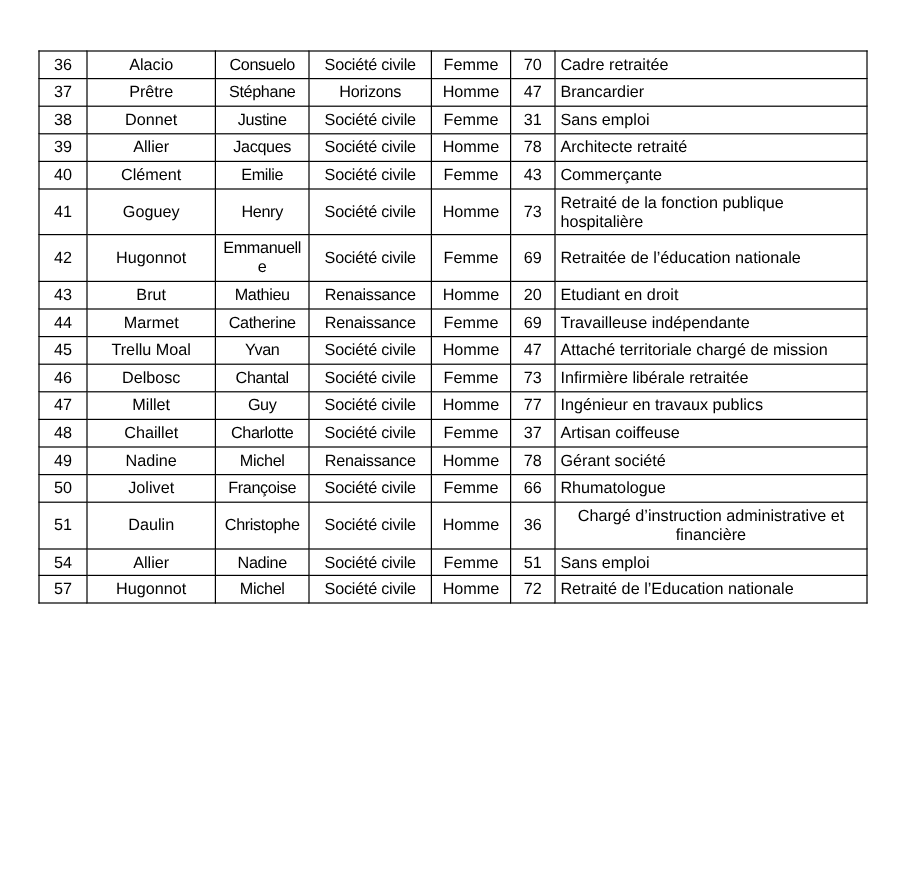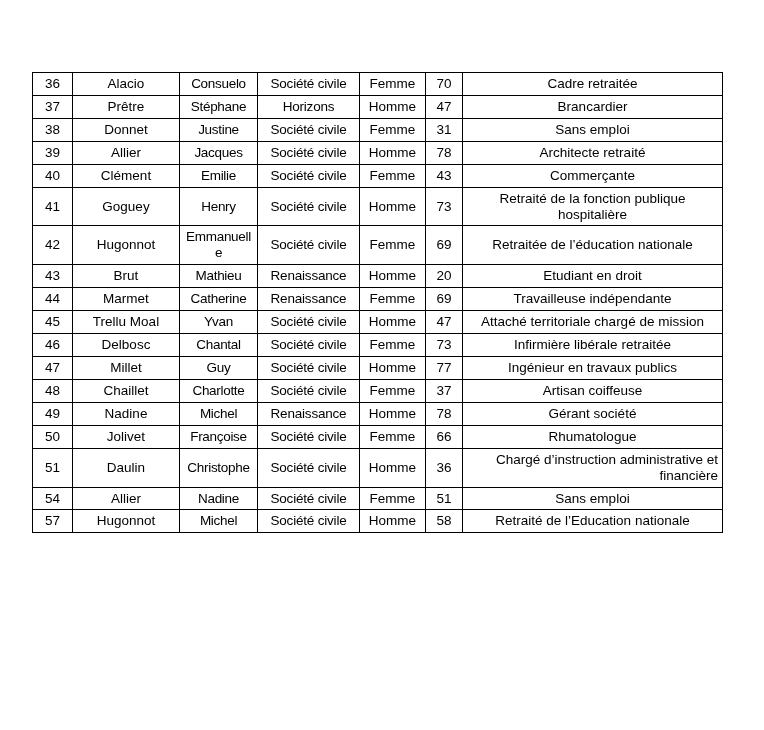--- a/index.html
+++ b/index.html
@@ -18,21 +18,20 @@
     position: relative;
     width: 764px;
     height: 730px;
     box-sizing: border-box;
   }
   .table-wrap {
     position: absolute;
     left: 32px;
     top: 42px;
     width: 690px;
-    margin-top: 30px;
   }
   table.candidates {
     border-collapse: collapse;
     width: 690px;
     table-layout: fixed;
     font-size: 13.5px;
   }
   table.candidates td {
     border: 1px solid #000000;
     padding: 3px 4px;
@@ -53,24 +52,24 @@
 
   td.num,
   td.gender,
   td.age,
   td.last,
   td.first,
   td.party {
     text-align: center;
   }
   td.job {
+    text-align: left;
+  }
+  td.job.left {
     text-align: center;
-  }
-  td.job.left {
-    text-align: right;
   }
   td.first.tight {
     letter-spacing: -0.3px;
   }
   td.party.tight {
     letter-spacing: -0.2px;
   }
 </style>
 </head>
 <body>
@@ -240,19 +239,19 @@
             <td class="gender">Femme</td>
             <td class="age">51</td>
             <td class="job">Sans emploi</td>
           </tr>
           <tr>
             <td class="num">57</td>
             <td class="last">Hugonnot</td>
             <td class="first tight">Michel</td>
             <td class="party tight">Société civile</td>
             <td class="gender">Homme</td>
-            <td class="age">58</td>
+            <td class="age">72</td>
             <td class="job">Retraité de l’Education nationale</td>
           </tr>
         </tbody>
     </table>
   </div>
 </div>
 
 </body></html>

